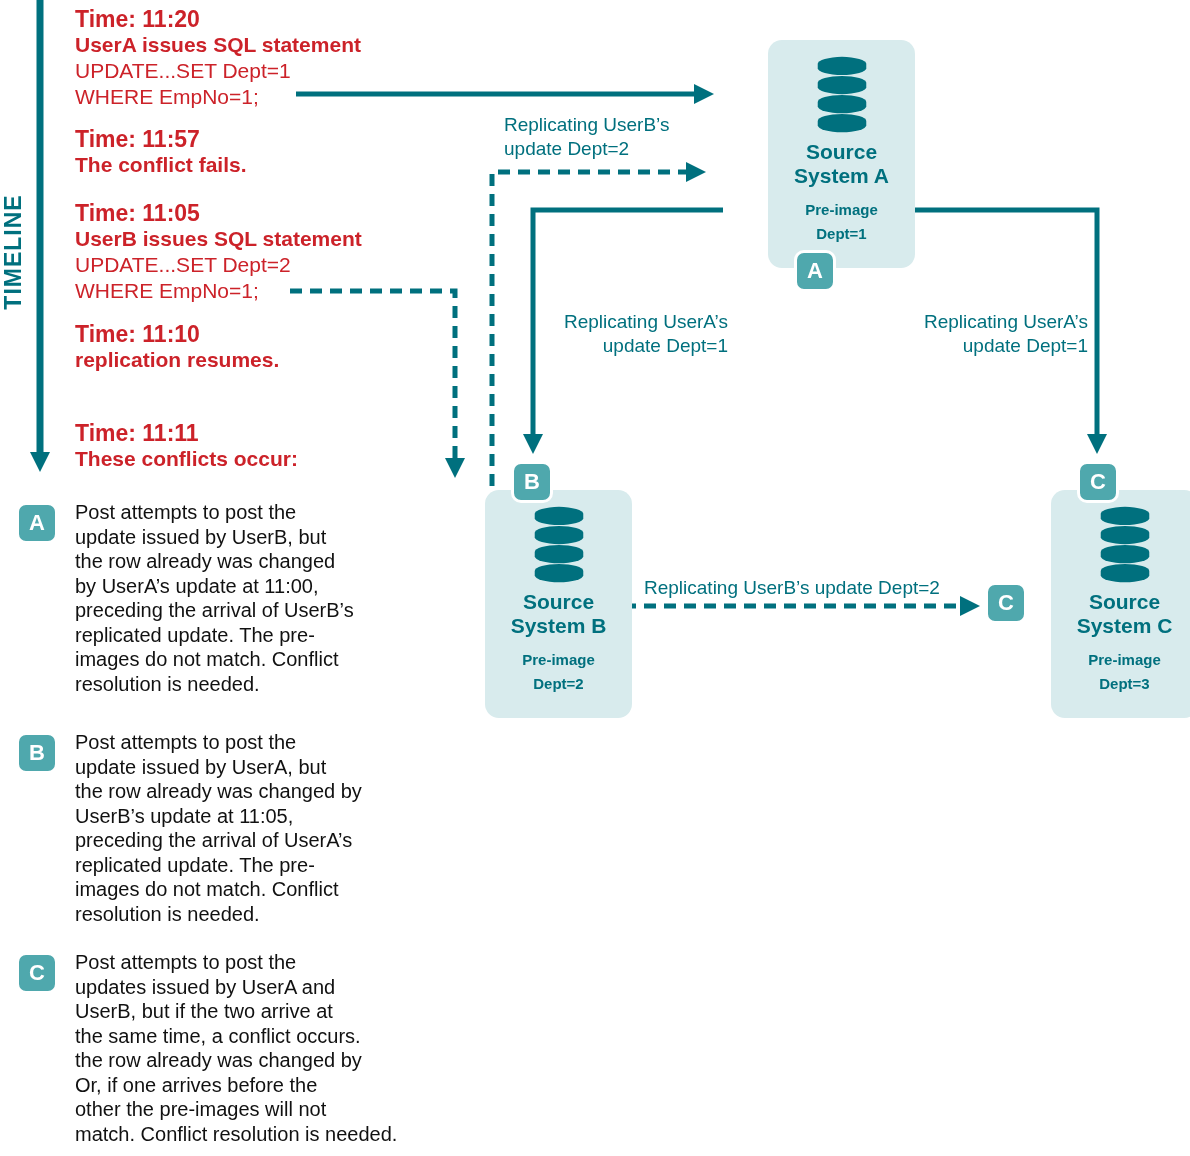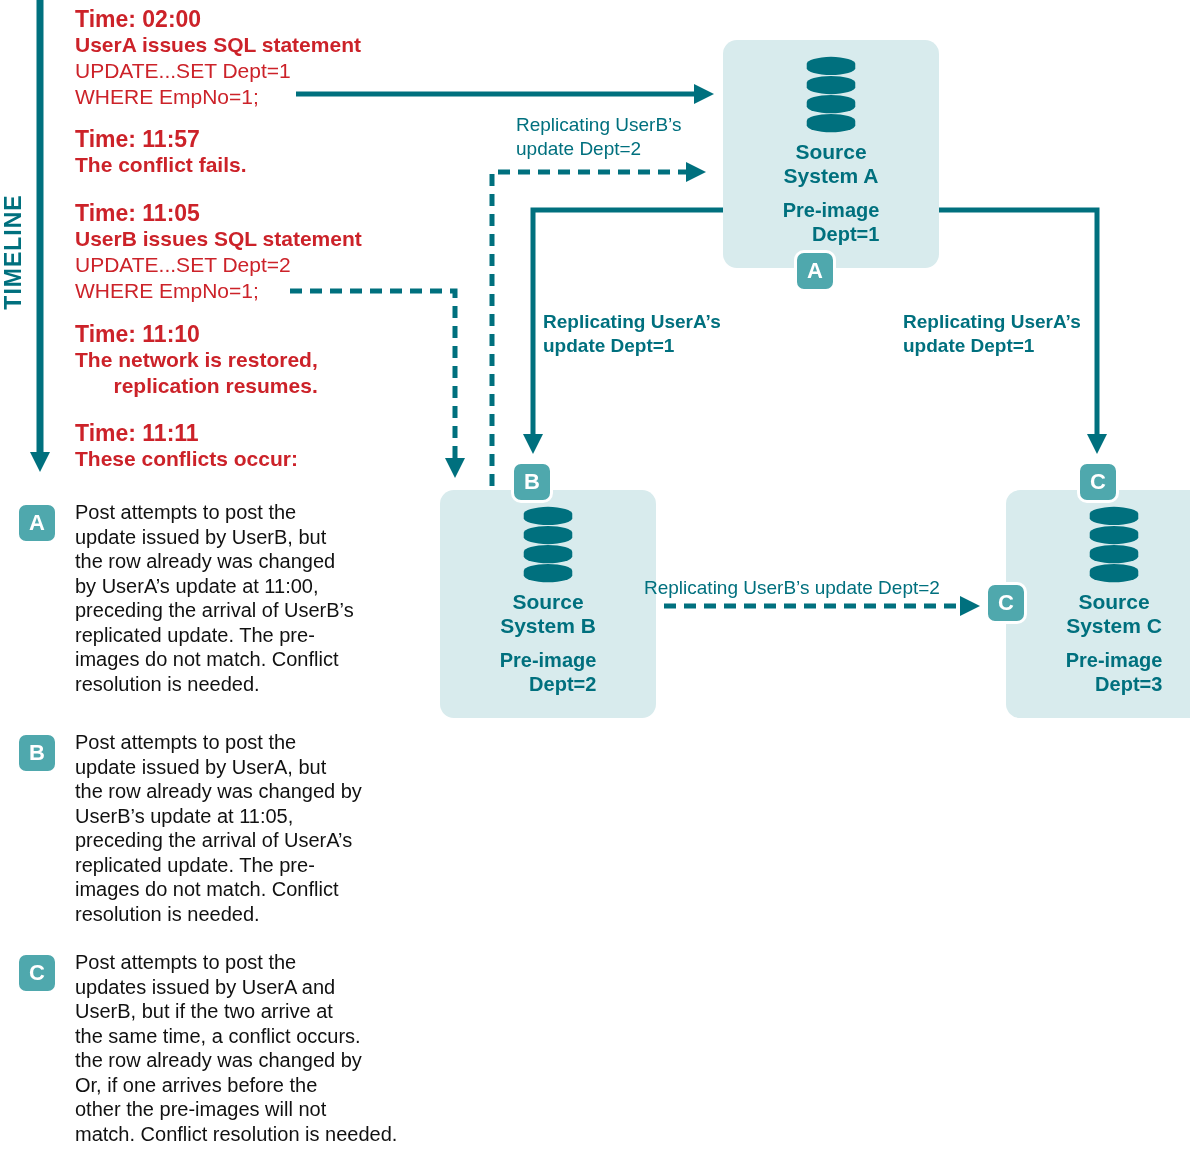--- a/index.html
+++ b/index.html
@@ -28,34 +28,34 @@
   .conflict-text{position:absolute;left:75px;width:480px;font-size:20px;
         line-height:24.5px;color:var(--text);white-space:pre-line;}
 
   
   .badge{position:absolute;width:42px;height:42px;box-sizing:border-box;
         border:3px solid #fff;border-radius:10px;background:var(--teal-badge);
         color:#fff;font-weight:bold;font-size:22px;display:flex;
         align-items:center;justify-content:center;z-index:5;}
 
   
-  .sysbox{position:absolute;width:216px;height:228px;background:var(--box-fill);
+  .sysbox{position:absolute;width:147px;height:228px;background:var(--box-fill);
         border-radius:14px;display:flex;flex-direction:column;align-items:center;
-        padding-top:16px;box-sizing:border-box;z-index:2;}
+        padding-top:16px;box-sizing:border-box;z-index:2;margin-left:45px;}
   .db-svg{width:58px;height:78px;display:block;}
   .db-fill{fill:var(--teal-dark);}
   .sys-name{margin-top:6px;font-weight:bold;font-size:21px;line-height:24px;
         color:var(--teal-dark);text-align:center;white-space:pre-line;}
-  .sys-pre{margin-top:10px;font-weight:bold;font-size:20px;line-height:24px;
-        color:var(--teal-dark);text-align:right;white-space:pre-line;}
+  .sys-pre{margin-top:10px;font-weight:bold;font-size:15px;line-height:24px;
+        color:var(--teal-dark);text-align:center;white-space:pre-line;}
 
   
   .rep-label{position:absolute;font-size:19px;line-height:24px;
         color:var(--teal-dark);white-space:pre-line;z-index:3;}
-  .rep-label.center{text-align:left;font-weight:bold;}
+  .rep-label.center{text-align:right;}
 
   
   .overlay{position:absolute;left:0;top:0;width:1190px;height:1156px;
         pointer-events:none;z-index:1;}
   .arrow{fill:none;stroke:var(--teal-dark);stroke-width:5;}
   .arrow.thick{stroke-width:7;}
   .arrow.dashed{stroke-dasharray:12 8;}
   .ah-fill{fill:var(--teal-dark);}
 </style>
 </head>
@@ -82,38 +82,37 @@
     <path class="arrow dashed" marker-end="url(#ah)" d="M492 486 V172 H696"></path>
     <path class="arrow dashed" marker-end="url(#ah)" d="M290 291 H455 V468"></path>
     <path class="arrow" marker-end="url(#ah)" d="M723 210 H533 V444"></path>
     <path class="arrow" marker-end="url(#ah)" d="M907 210 H1097 V444"></path>
     <path class="arrow dashed" marker-end="url(#ah)" d="M624 606 H970"></path>
   </svg>
 
   <div class="timeline-label">TIMELINE</div>
 
   <div class="event" style="top:6px">
-    <div class="ev-title">Time: 02:00</div>
+    <div class="ev-title">Time: 11:20</div>
     <div class="ev-line bold">UserA issues SQL statement</div>
     <div class="ev-line">UPDATE...SET Dept=1</div>
     <div class="ev-line">WHERE EmpNo=1;</div>
   </div>
   <div class="event" style="top:126px">
     <div class="ev-title">Time: 11:57</div>
     <div class="ev-line bold">The conflict fails.</div>
   </div>
   <div class="event" style="top:200px">
     <div class="ev-title">Time: 11:05</div>
     <div class="ev-line bold">UserB issues SQL statement</div>
     <div class="ev-line">UPDATE...SET Dept=2</div>
     <div class="ev-line">WHERE EmpNo=1;</div>
   </div>
   <div class="event" style="top:321px">
     <div class="ev-title">Time: 11:10</div>
-    <div class="ev-line bold">The network is restored,</div>
     <div class="ev-line bold">replication resumes.</div>
   </div>
   <div class="event" style="top:420px">
     <div class="ev-title">Time: 11:11</div>
     <div class="ev-line bold">These conflicts occur:</div>
   </div>
 
   <div class="badge" style="left:16px;top:502px">A</div>
   <div class="conflict-text" style="top:500px">Post attempts to post the
 update issued by UserB, but
@@ -171,21 +170,21 @@
         <use href="#db-icon"></use>
       </svg>
     <div class="sys-name">Source
 System C</div>
     <div class="sys-pre">Pre-image
 Dept=3</div>
   </div>
   <div class="badge" style="left:1077px;top:461px">C</div>
   <div class="badge" style="left:985px;top:582px">C</div>
 
-  <div class="rep-label" style="left:516px;top:113px">Replicating UserB’s
+  <div class="rep-label" style="left:504px;top:113px">Replicating UserB’s
 update Dept=2</div>
   <div class="rep-label center" style="left:543px;top:310px;width:185px">Replicating UserA’s
 update Dept=1</div>
   <div class="rep-label center" style="left:903px;top:310px;width:185px">Replicating UserA’s
 update Dept=1</div>
   <div class="rep-label" style="left:644px;top:576px">Replicating UserB’s update Dept=2</div>
 
 </div>
 
 </body></html>

